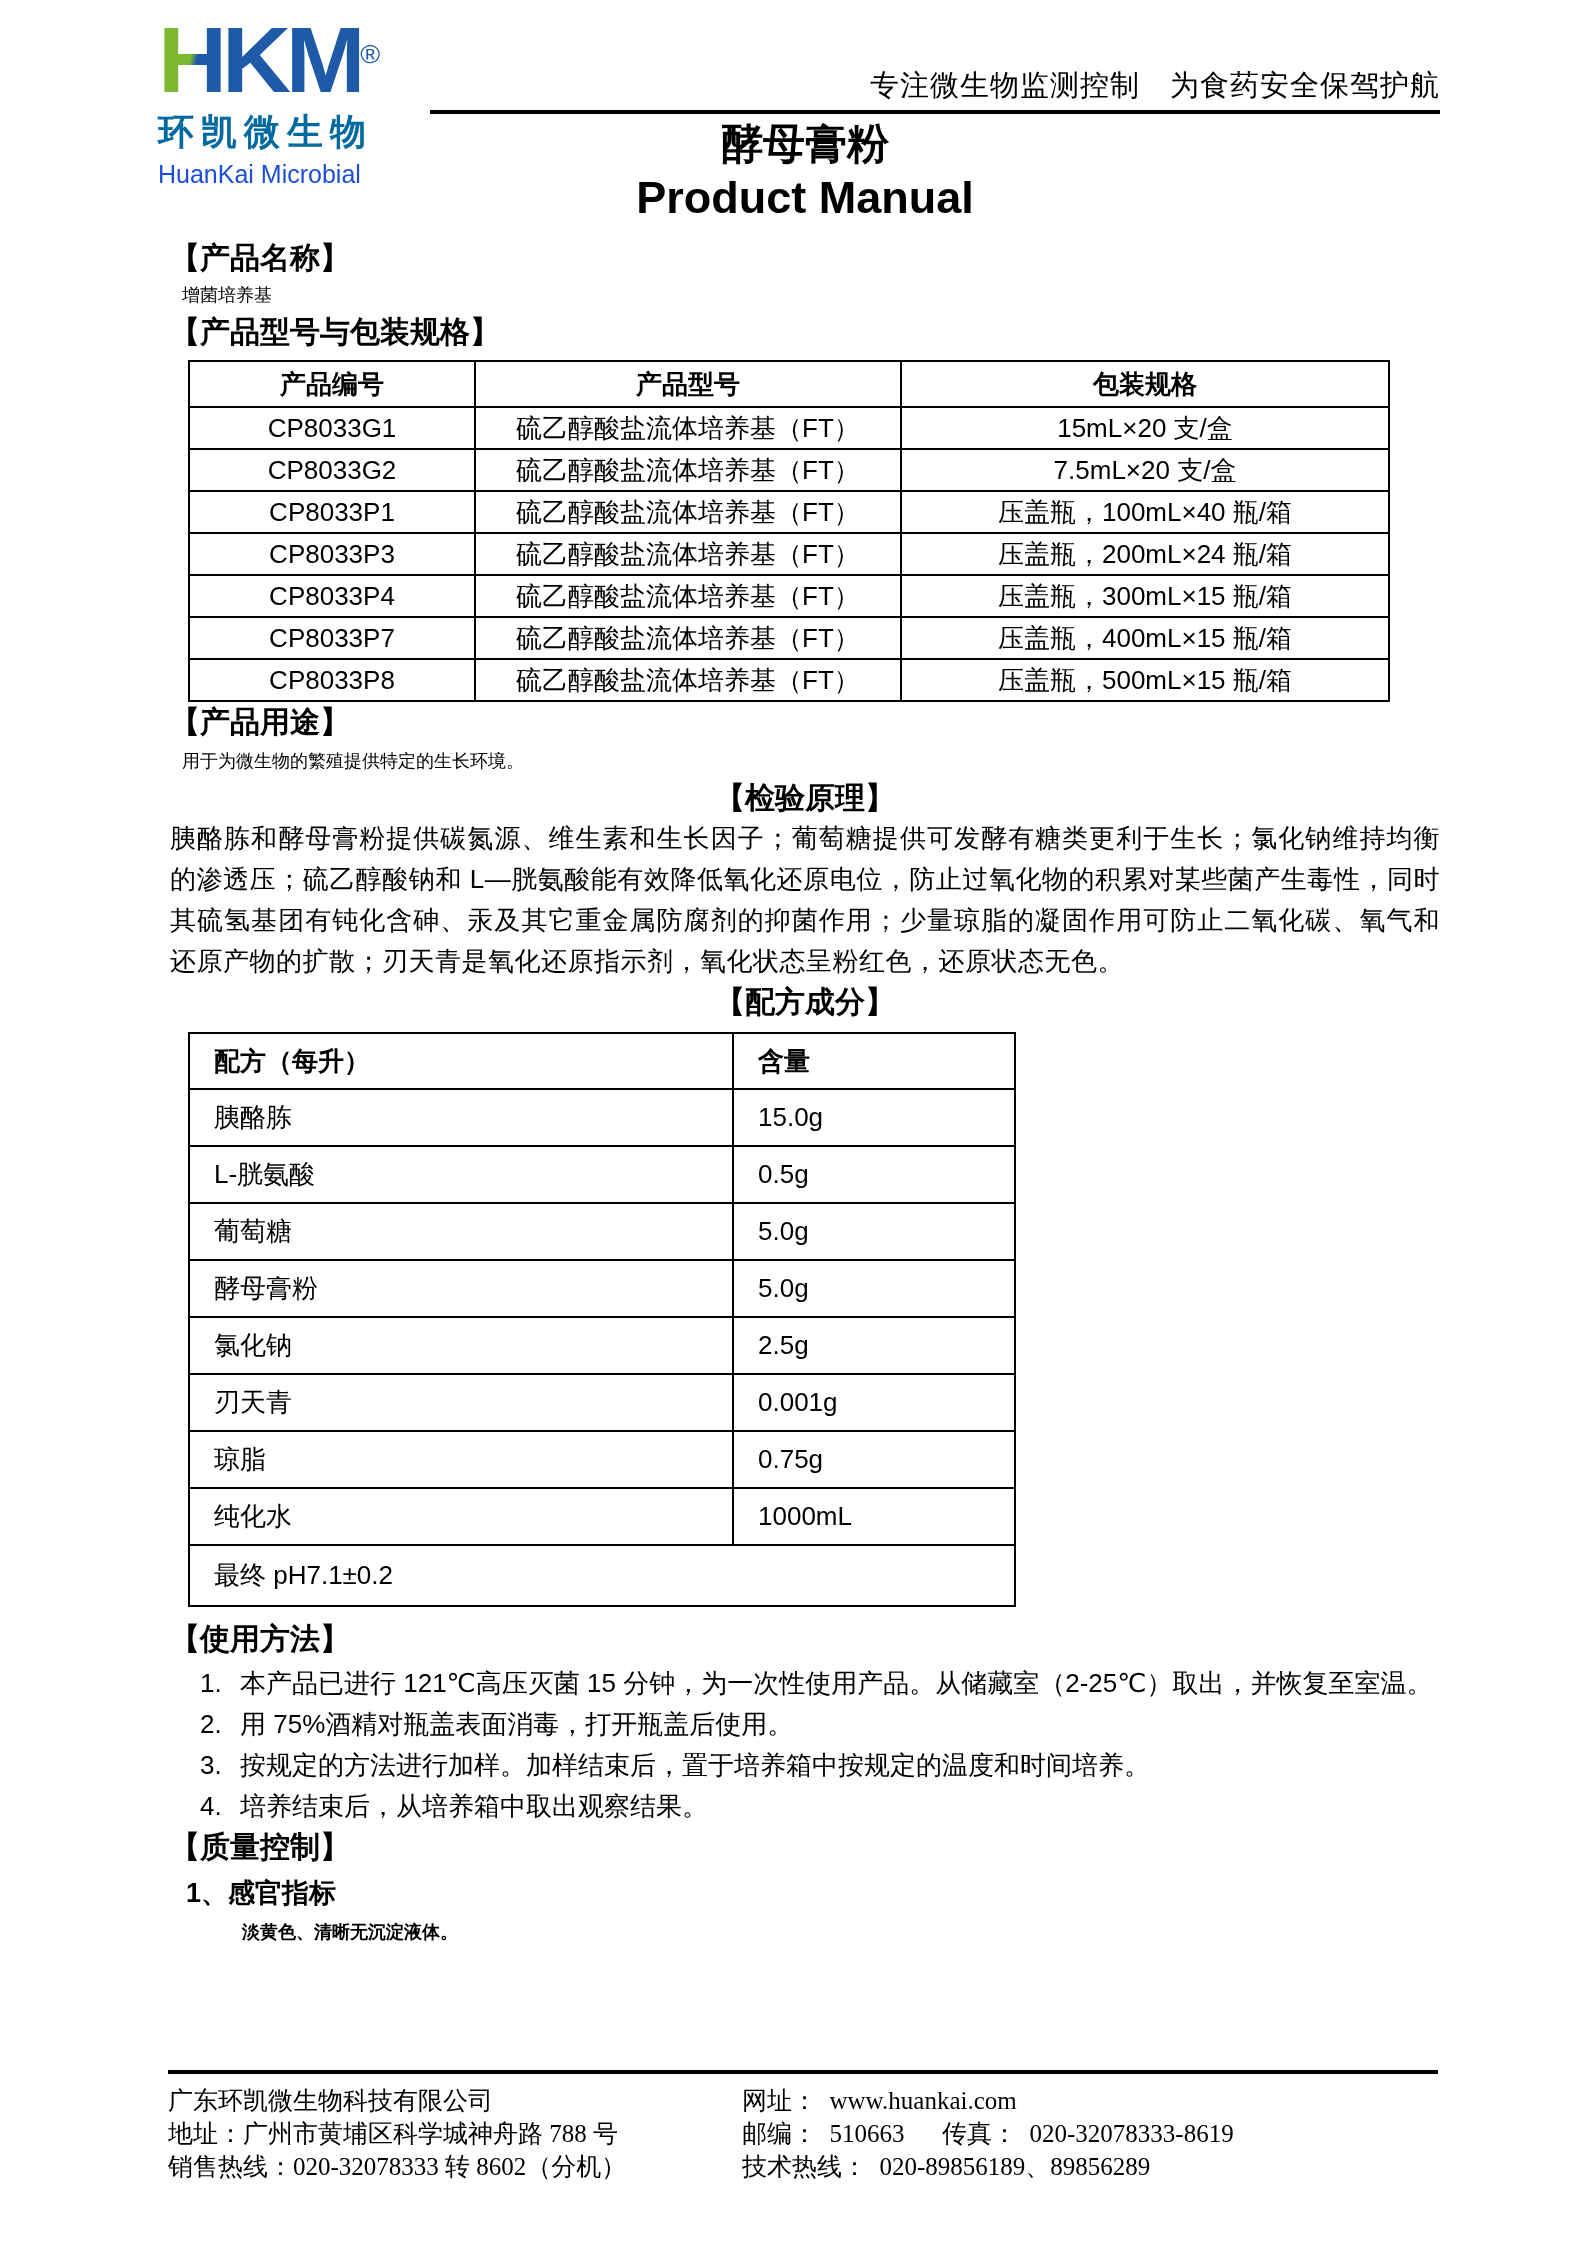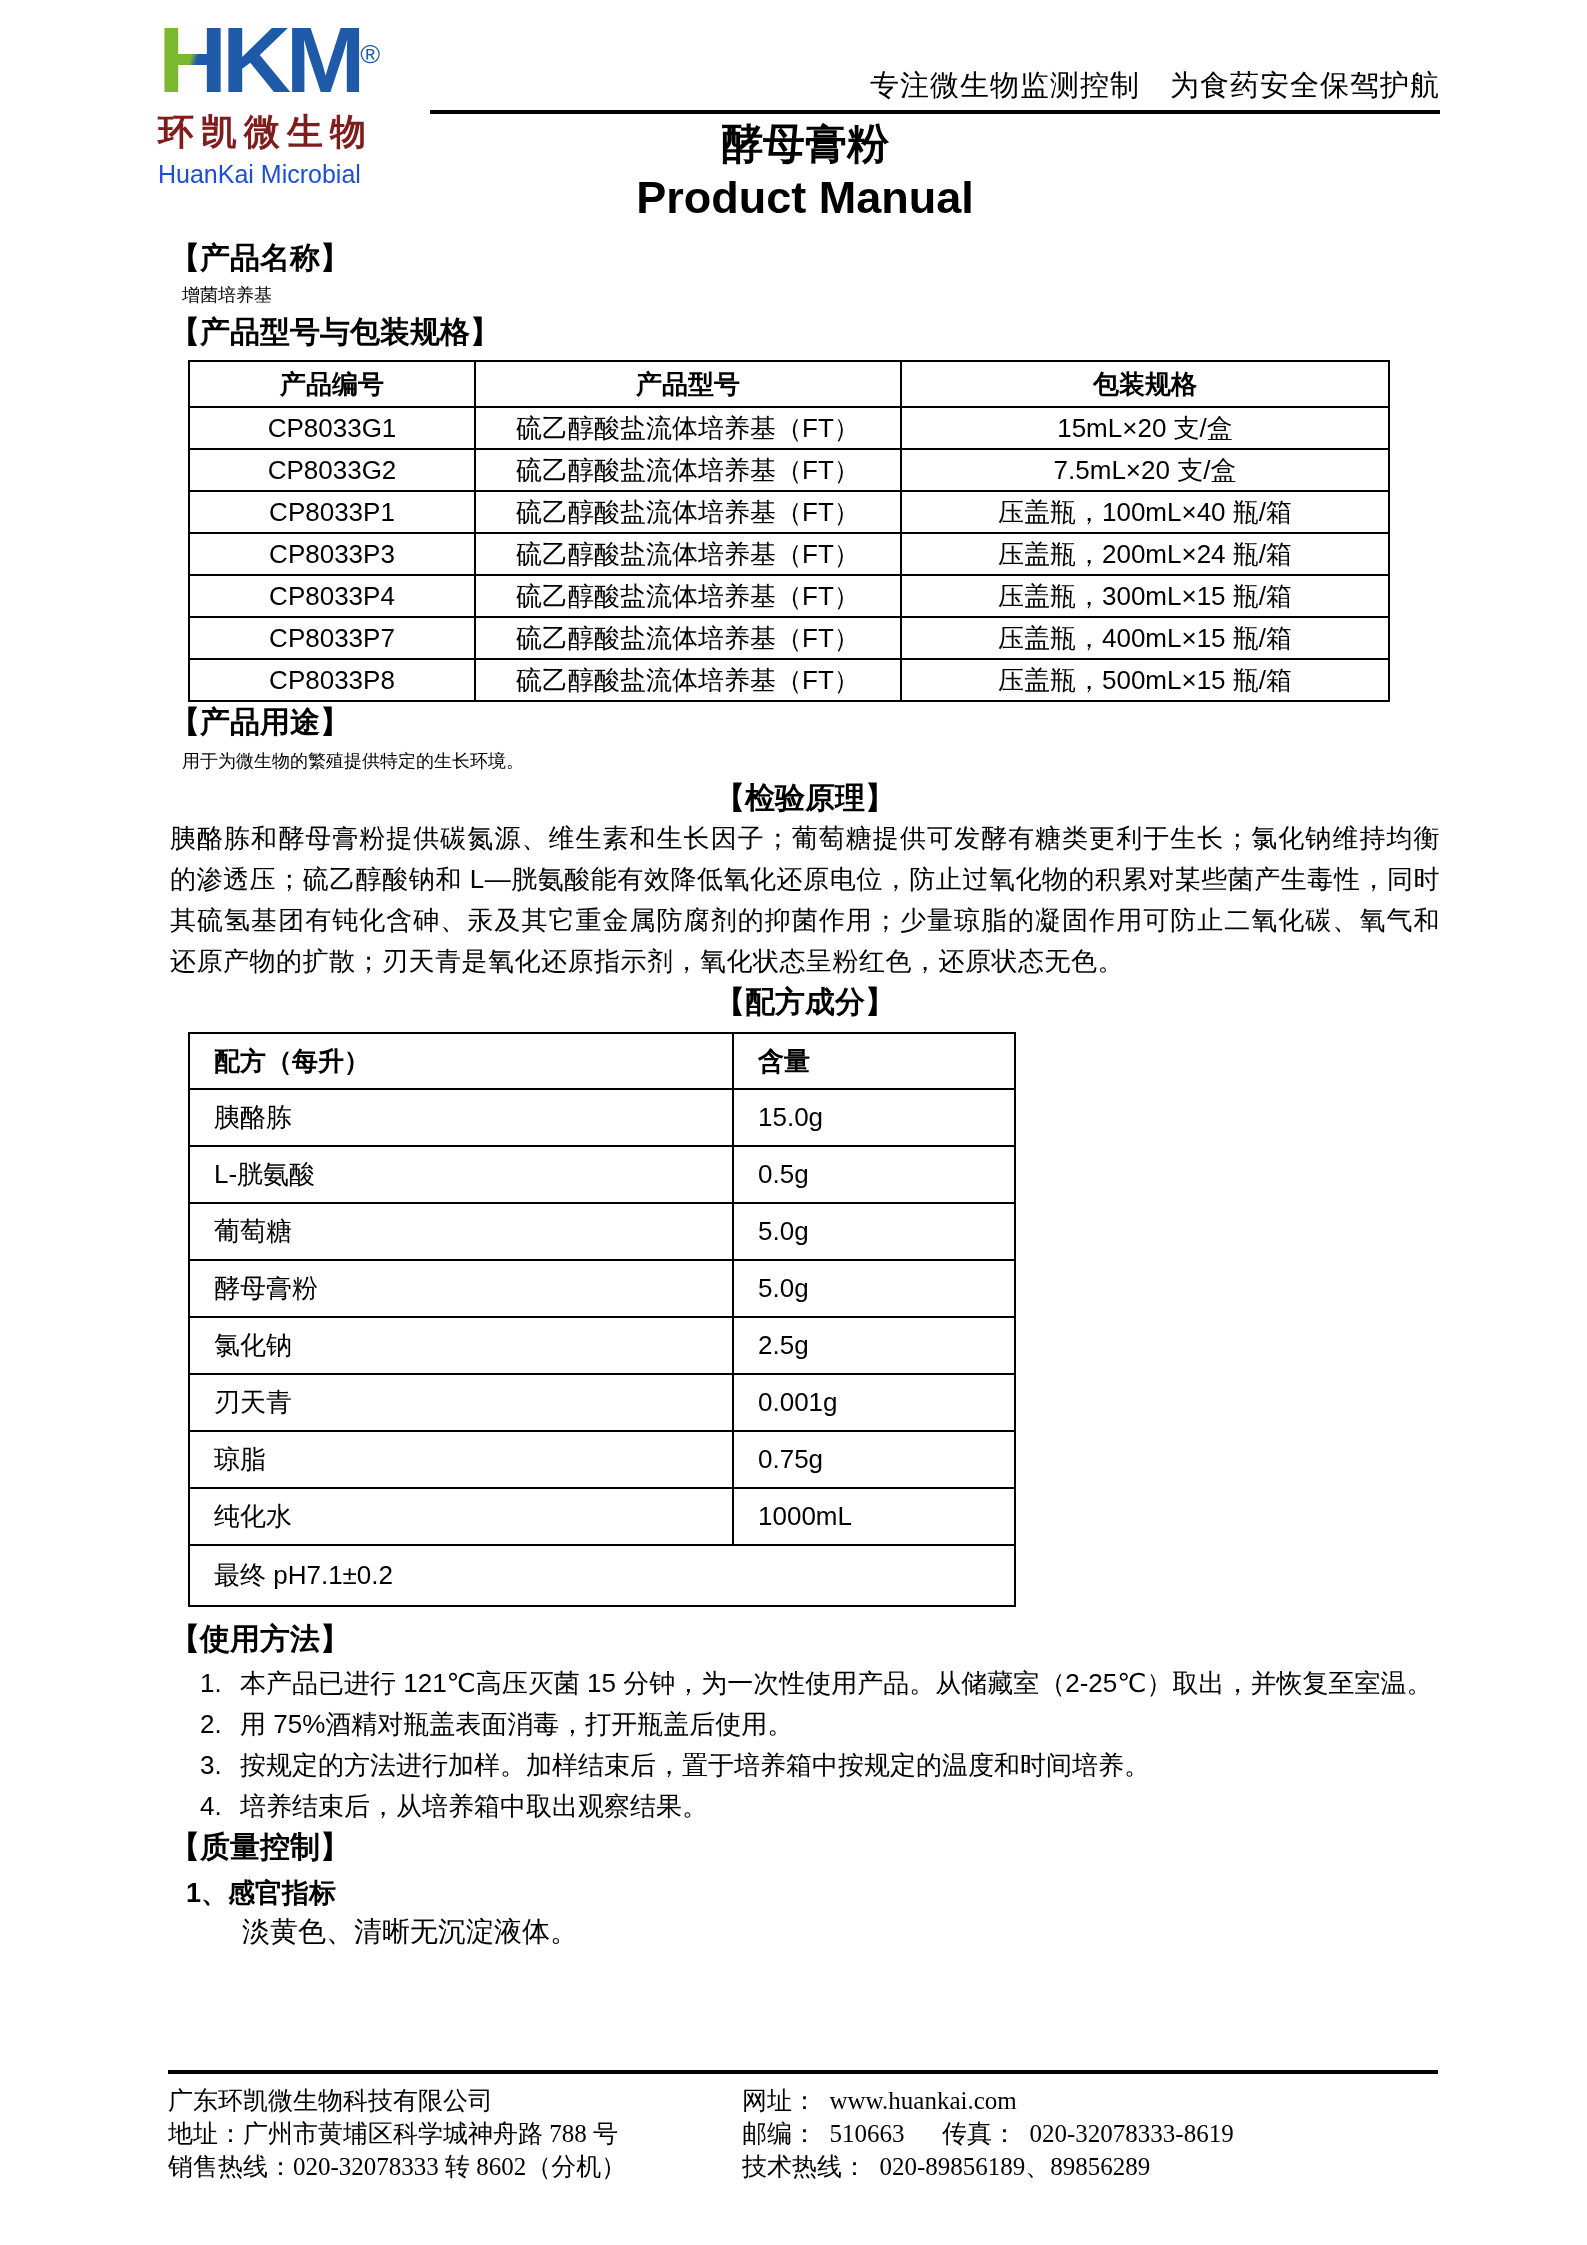--- a/index.html
+++ b/index.html
@@ -21,21 +21,21 @@
   .logo-hkm .h{
     background:linear-gradient(105deg,#7cb82f 0%,#7cb82f 50%,#1e5aa8 58%,#1e5aa8 100%);
     -webkit-background-clip:text;background-clip:text;
     color:#7cb82f;-webkit-text-fill-color:transparent;
   }
   .logo-hkm .km{color:#1e5aa8;}
   .logo-hkm .reg{
     font-size:26px;color:#1e5aa8;vertical-align:top;letter-spacing:0;
     -webkit-text-fill-color:#1e5aa8;position:relative;top:-6px;font-weight:400;
   }
-  .logo-cn{color:#7f1d1d;font-size:36px;font-weight:700;letter-spacing:7px;margin-top:6px;white-space:nowrap;}
+  .logo-cn{color:#0369a1;font-size:36px;font-weight:700;letter-spacing:7px;margin-top:6px;white-space:nowrap;}
   .logo-en{color:#1d4ed8;font-size:25px;font-weight:500;margin-top:3px;white-space:nowrap;}
   .tagline{
     position:absolute;top:66px;right:147px;
     font-size:29px;font-weight:500;color:#000;letter-spacing:1px;white-space:pre;
   }
   .header-rule{position:absolute;left:430px;top:110px;width:1010px;height:4px;background:#000;}
   .titles{position:absolute;left:170px;top:116px;width:1270px;text-align:center;}
   .title-cn{font-size:42px;font-weight:800;line-height:56px;}
   .title-en{font-size:45px;font-weight:800;line-height:52px;}
   
@@ -67,21 +67,21 @@
   }
   .formula-table th{height:54px;font-weight:800;}
   .formula-table td{height:55px;font-weight:400;}
   .formula-table td.ph-row{height:59px;}
   
   .m-list{margin-top:4px;}
   .m-item{font-size:26px;line-height:41px;padding-left:30px;white-space:nowrap;}
   .m-num{display:inline-block;width:40px;}
   
   .qc-sub{font-size:27px;font-weight:800;line-height:36px;margin:8px 0 0 16px;}
-  .qc-text{font-size:28px;line-height:34px;margin:4px 0 0 72px;}
+  .qc-text{font-size:18px;line-height:34px;margin:4px 0 0 72px;font-weight:bold;}
   
   .footer{
     position:absolute;left:168px;top:2070px;width:1270px;
     border-top:4px solid #000;padding-top:10px;
     font-family:"Liberation Serif","DejaVu Serif",serif;
   }
   .footer-grid{display:grid;grid-template-columns:574px 1fr;}
   .f-line{font-size:25px;line-height:33px;white-space:pre-wrap;}
 </style>
 </head>

